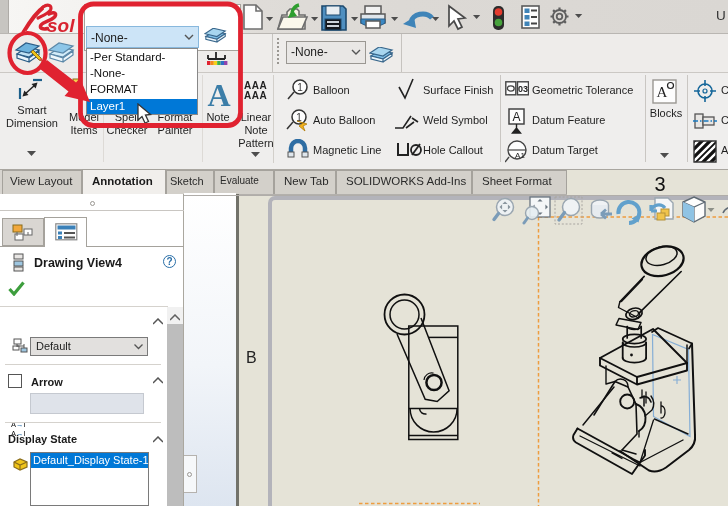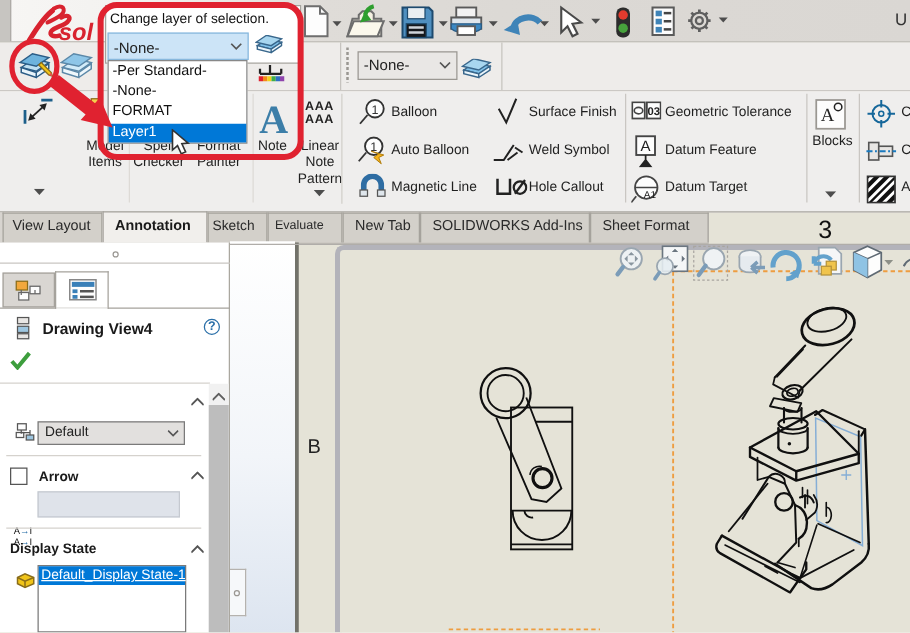--- a/index.html
+++ b/index.html
@@ -129,20 +129,21 @@
 
   <div class="abs" id="ribbon" style="left:0;top:73px;width:728px;height:96px;background:#efeeed;border-bottom:1.5px solid #a9a6a0;"></div>
 
   <svg class="abs" style="left:17px;top:77px" width="28" height="24" viewBox="0 0 28 24">
     <path d="M16 3 L25 3" stroke="#1c5f8a" stroke-width="2.2"></path>
     <path d="M3 11 L3 22" stroke="#1c5f8a" stroke-width="2.2"></path>
     <path d="M7.5 17.5 L18.5 7.5" stroke="#222" stroke-width="1.5"></path>
     <path d="M5.5 19.5 l6 -1.5 l-4.2 -4.4 z" fill="#222"></path>
     <path d="M20.5 5.5 l-6 1.5 l4.2 4.4 z" fill="#222"></path>
   </svg>
+  <div class="abs lbl" style="left:0px;top:104px;width:64px;">Smart<br>Dimension</div>
   <svg class="abs" style="left:27px;top:151px" width="9" height="6">
       <path d="M0 0 l4.5 5 l4.5 -5 z" fill="#4d4d4d"></path>
     </svg>
 
   <div class="abs lbl" style="left:62px;top:111px;width:44px;">Model<br>Items</div>
 
   <div class="abs lbl" style="left:96px;top:111px;width:62px;">Spell<br>Checker</div>
 
   <div class="abs lbl" style="left:145px;top:111px;width:60px;">Format<br>Painter</div>
   <div class="abs" style="left:103px;top:75px;width:1px;height:87px;background:#dddad6;"></div>
@@ -477,33 +478,32 @@
   <div class="abs" style="left:8px;top:433px;font-size:11px;font-weight:bold;color:#1a1a1a;">Display State</div>
   <svg class="abs" style="left:153px;top:436px" width="10" height="7">
       <path d="M0 6 l5 -5 l5 5" stroke="#555" stroke-width="1.5" fill="none"></path>
     </svg>
   <svg class="abs" style="left:12px;top:456px" width="17" height="17" viewBox="0 0 17 17">
     <path d="M2 6 L8 3 L15 6 L15 11 L8 14 L2 11 z" fill="#f0c419" stroke="#8a6d1a" stroke-width="1.2"></path>
     <path d="M2 6 L8 9 L15 6 M8 9 V14" fill="none" stroke="#8a6d1a" stroke-width="1.2"></path>
   </svg>
   <div class="abs" style="left:30px;top:452px;width:119px;height:54px;background:#fff;border:1px solid #7a7a7a;box-sizing:border-box;"></div>
   <div class="abs" style="left:31px;top:453px;width:117px;height:15px;background:#0078d7;"></div>
-  <div class="abs" style="left:33px;top:454px;font-size:11px;color:#fff;white-space:nowrap;text-decoration:underline;">Default_Display State-1</div>
+  <div class="abs" style="left:33px;top:454px;font-size:11px;color:#fff;white-space:nowrap;">Default_Display State-1</div>
 
   <div class="abs" style="left:167px;top:307px;width:16px;height:199px;background:#f1f1f1;"></div>
   <svg class="abs" style="left:170px;top:314px" width="10" height="7">
       <path d="M0 6 l5 -5 l5 5" stroke="#606060" stroke-width="1.5" fill="none"></path>
     </svg>
   <div class="abs" style="left:167px;top:324px;width:16px;height:182px;background:#bdbdbd;"></div>
 
   <div class="abs" style="left:184px;top:455px;width:12px;height:36px;background:#f6f8fa;border:1px solid #b5b2ae;border-left:none;"></div>
   <div class="abs" style="left:187px;top:472px;width:5px;height:5px;border-radius:50%;border:1px solid #9a9792;box-sizing:border-box;"></div>
 
   <div class="abs" style="left:84px;top:4px;width:157px;height:47px;background:#ffffff;border:1px solid #a5a29c;box-sizing:border-box;"></div>
-  <div class="abs" style="left:88px;top:9px;font-size:11px;color:#111;">Change layer of selection.</div>
   <div class="abs" style="left:86px;top:26px;width:113px;height:22px;background:#cce4f7;border:1px solid #88b8dd;box-sizing:border-box;"></div>
   <div class="abs" style="left:91px;top:31px;font-size:12px;color:#222;">-None-</div>
   <svg class="abs" style="left:184px;top:34px" width="10" height="7">
       <path d="M1 1 l4 4 l4 -4" stroke="#555" stroke-width="1.4" fill="none"></path>
     </svg>
   <svg class="abs" style="left:204px;top:28px" width="24" height="18" viewBox="0 0 26 19">
     <path d="M2 9 l9 -6 l12 3 l-9 6 z" fill="#7fc0e8" stroke="#39678c" stroke-width="1.2"></path>
     <path d="M2 9 v3 l12 3 v-3 z M14 12 l9 -6 v3 l-9 6" fill="#eaf5fb" stroke="#39678c" stroke-width="1.2"></path>
     <path d="M1 6 l9 -6 l13 3 l-9 6 z" fill="#a8d6ef" stroke="#39678c" stroke-width="1.2"></path>
   </svg>

